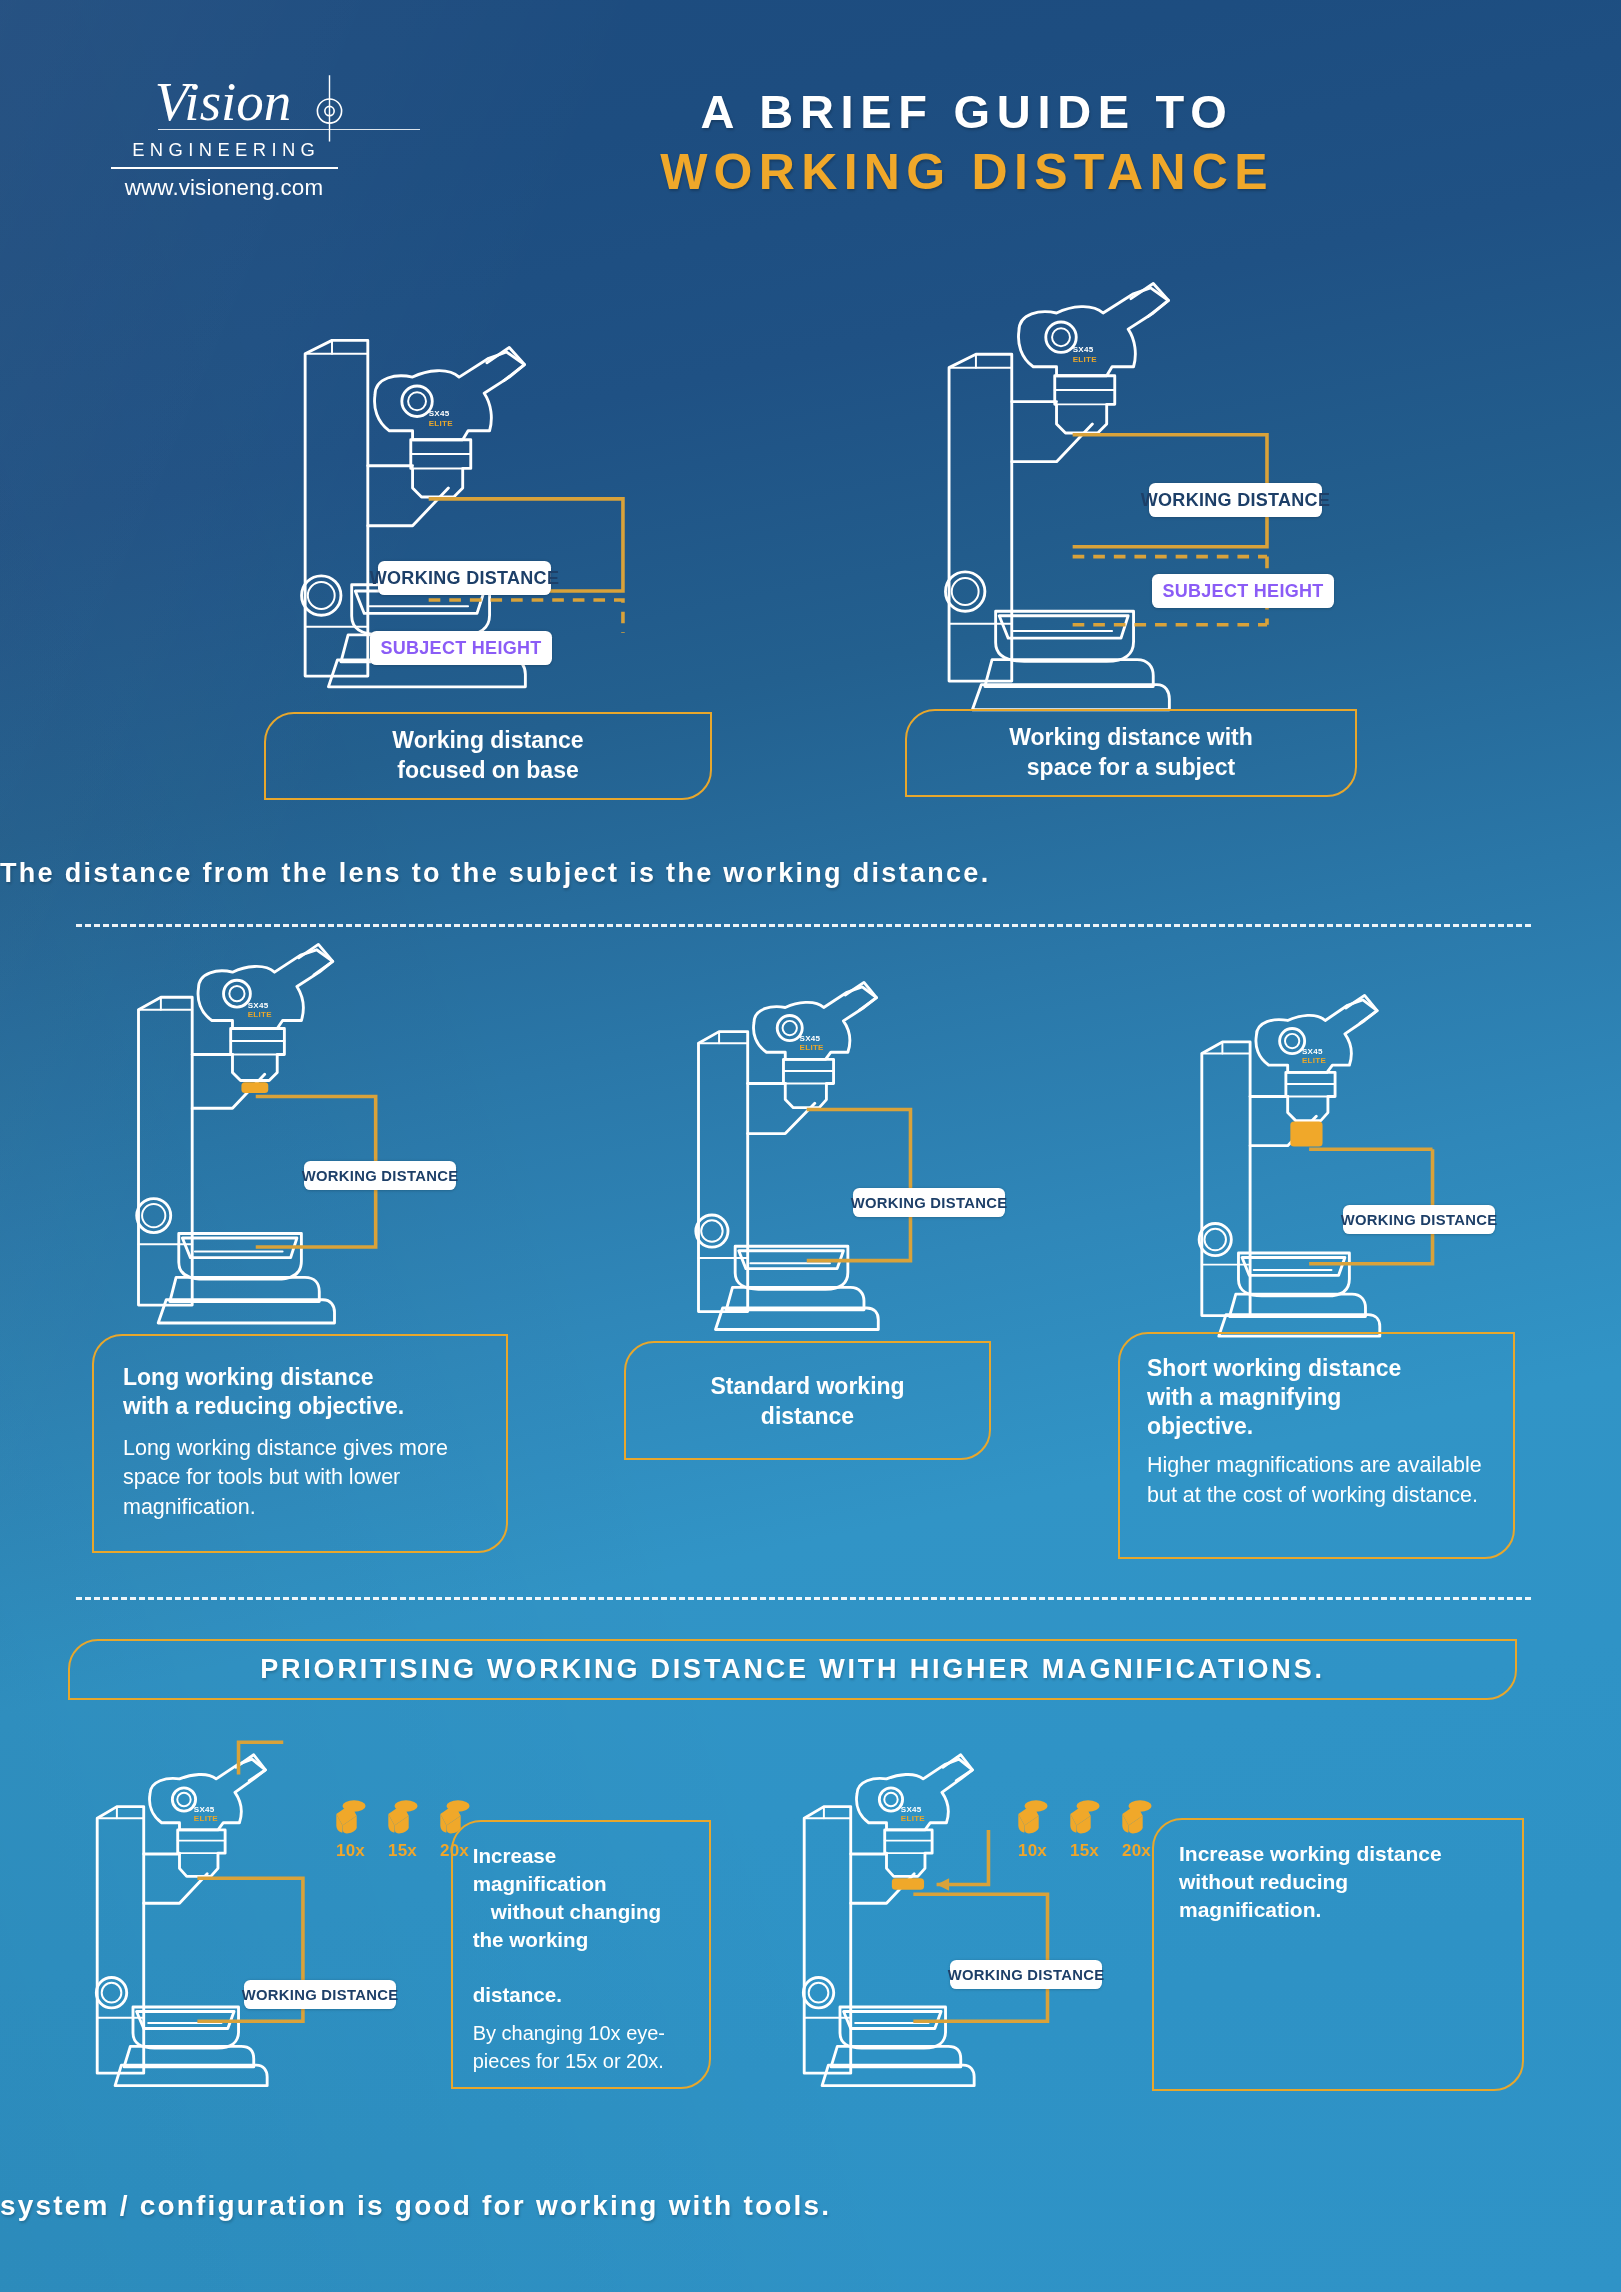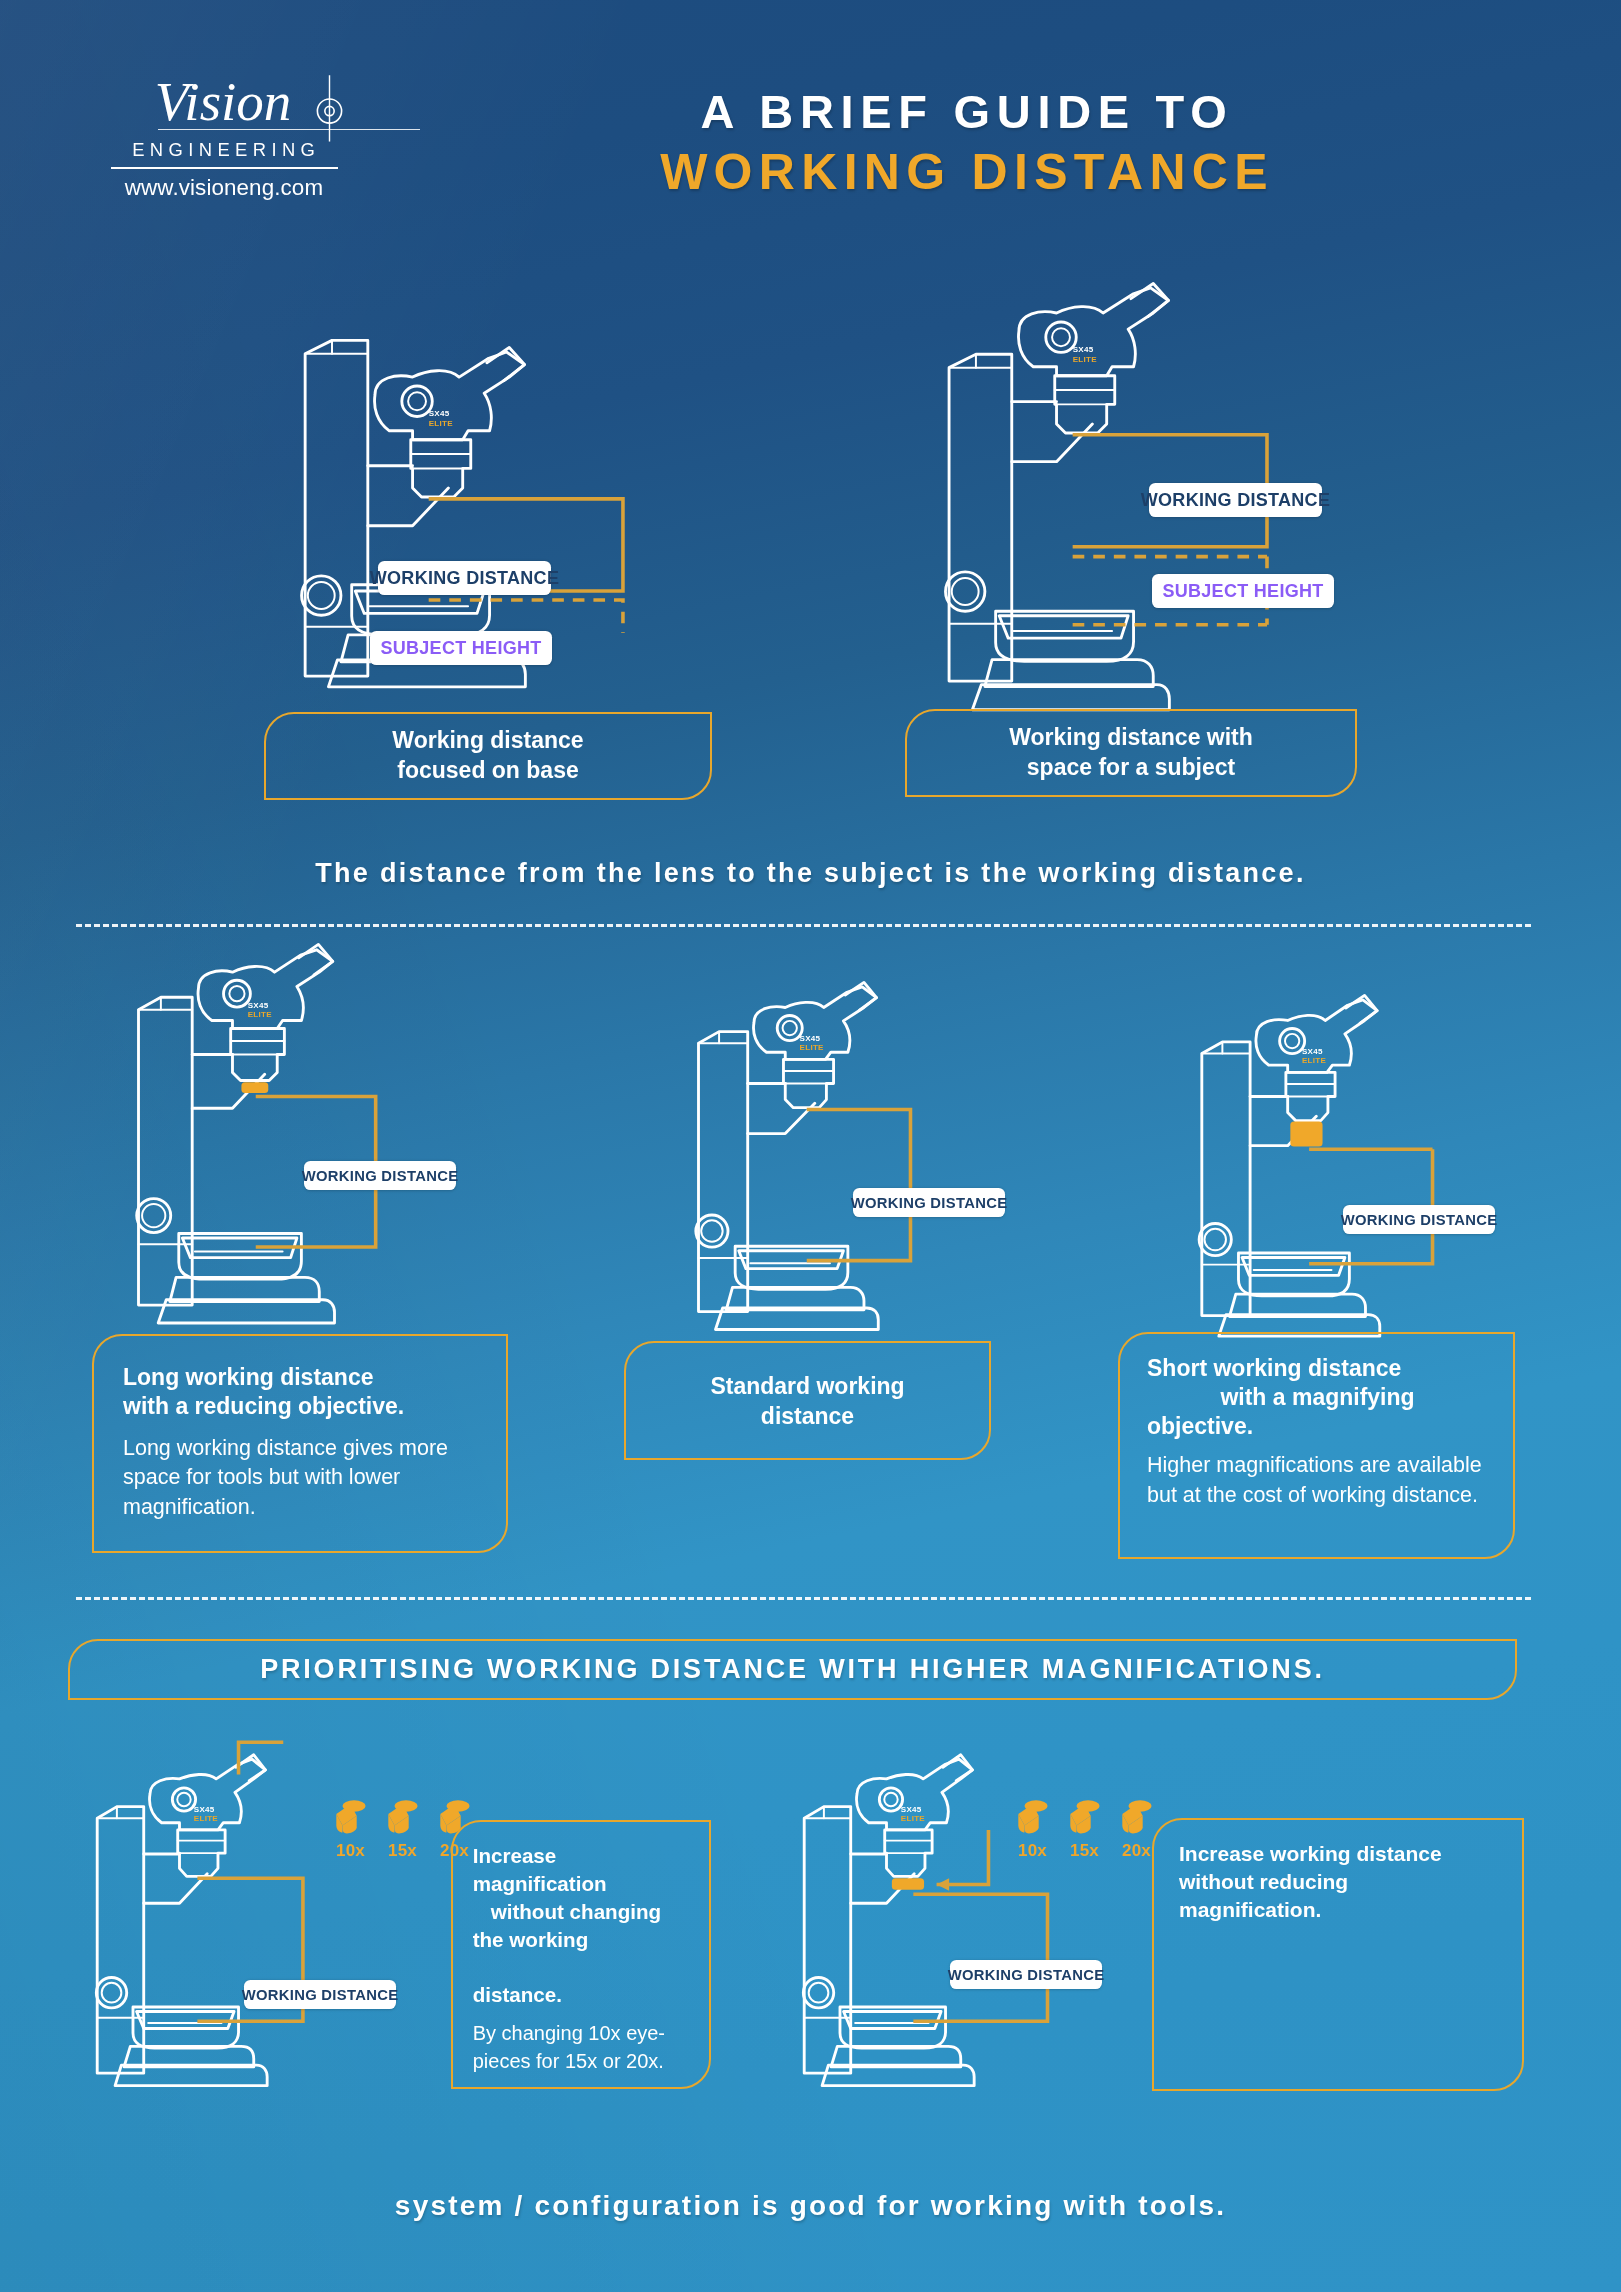--- a/index.html
+++ b/index.html
@@ -151,21 +151,20 @@
   }
   .cbox-body {
     font-weight: 400;
     color: #ffffff;
   }
 
   
   .statement {
     position: absolute;
     width: 100%;
-    text-align: center;
     color: #ffffff;
     font-weight: bold;
     text-shadow: 0.9px 1.8px 2.7px rgba(0,0,0,0.2);
   }
 
   .dashrule {
     position: absolute;
     height: 0;
     border-top: 3.6px dashed rgba(255,255,255,0.92);
   }
@@ -438,21 +437,21 @@
 
   <div class="cbox center" style="left:624px; top:1341px; width:367px; height:119px;">
     <div>
       <div class="cbox-title" style="font-size:23px; line-height:30px;">Standard working</div>
       <div class="cbox-title" style="font-size:23px; line-height:30px;">distance</div>
     </div>
   </div>
 
   <div class="cbox" style="left:1118px; top:1332px; width:397px; height:227px; padding:19.7px 25px 0 27px;">
     <div class="cbox-title" style="font-size:23px; line-height:29px;">Short working distance</div>
-    <div class="cbox-title" style="font-size:23px; line-height:29px;text-align:center;">with a magnifying</div>
+    <div class="cbox-title" style="font-size:23px; line-height:29px;">with a magnifying</div>
     <div class="cbox-title" style="font-size:23px; line-height:29px;">objective.</div>
     <div class="cbox-body" style="font-size:21.5px; line-height:29.6px; margin-top:10.7px;">Higher magnifications are available but at the cost of working distance.</div>
   </div>
 
   <div class="dashrule" style="left:76px; top:1597px; width:1455px;"></div>
 
   <div class="banner" style="left:68px; top:1639px; width:1449px; height:61px;">
     <span class="banner-text">PRIORITISING WORKING DISTANCE WITH HIGHER MAGNIFICATIONS.</span>
   </div>
 

